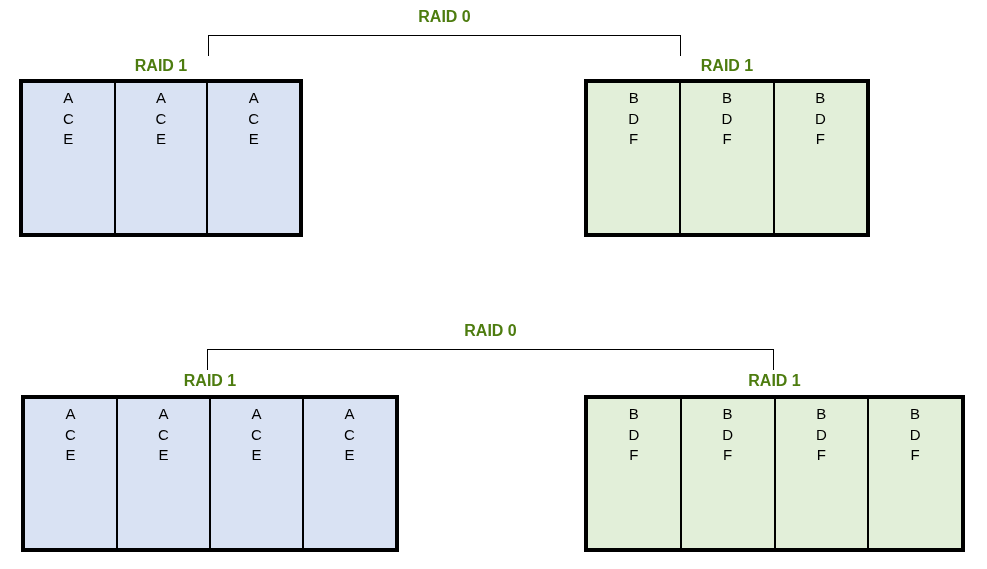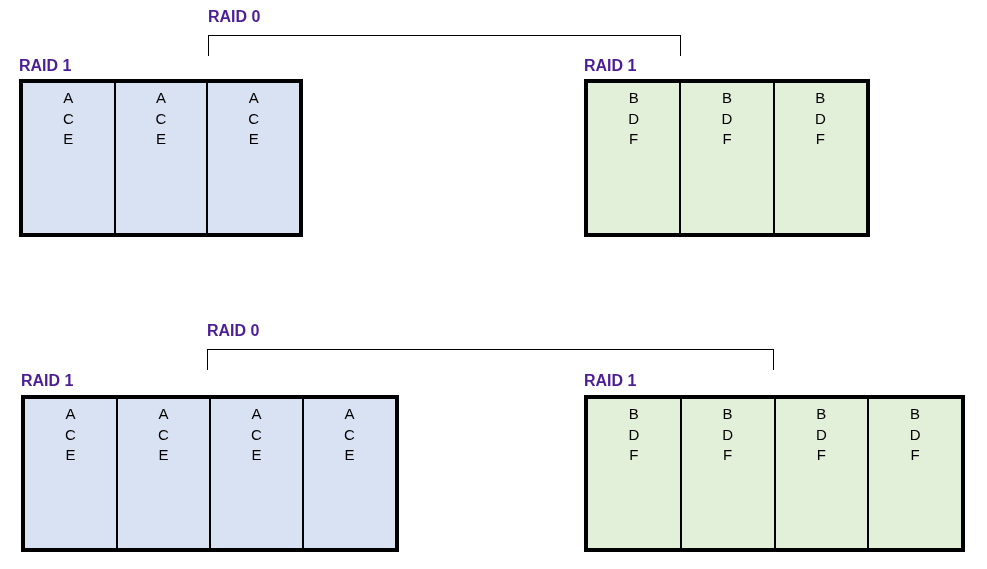--- a/index.html
+++ b/index.html
@@ -11,24 +11,25 @@
     position: relative;
     width: 987px;
     height: 569px;
     background: #ffffff;
     font-family: "Liberation Sans", sans-serif;
     color: #000000;
     overflow: hidden;
   }
   .raid0-label, .raid1-label {
     position: absolute;
+    text-align: center;
     font-weight: bold;
     font-size: 16px;
     line-height: 20px;
-    color: #4c1d95;
+    color: #4d7c0f;
     white-space: nowrap;
   }
   .bracket {
     position: absolute;
     border-top: 1.5px solid #000;
     border-left: 1.5px solid #000;
     border-right: 1.5px solid #000;
     box-sizing: border-box;
   }
   .disk-box {

